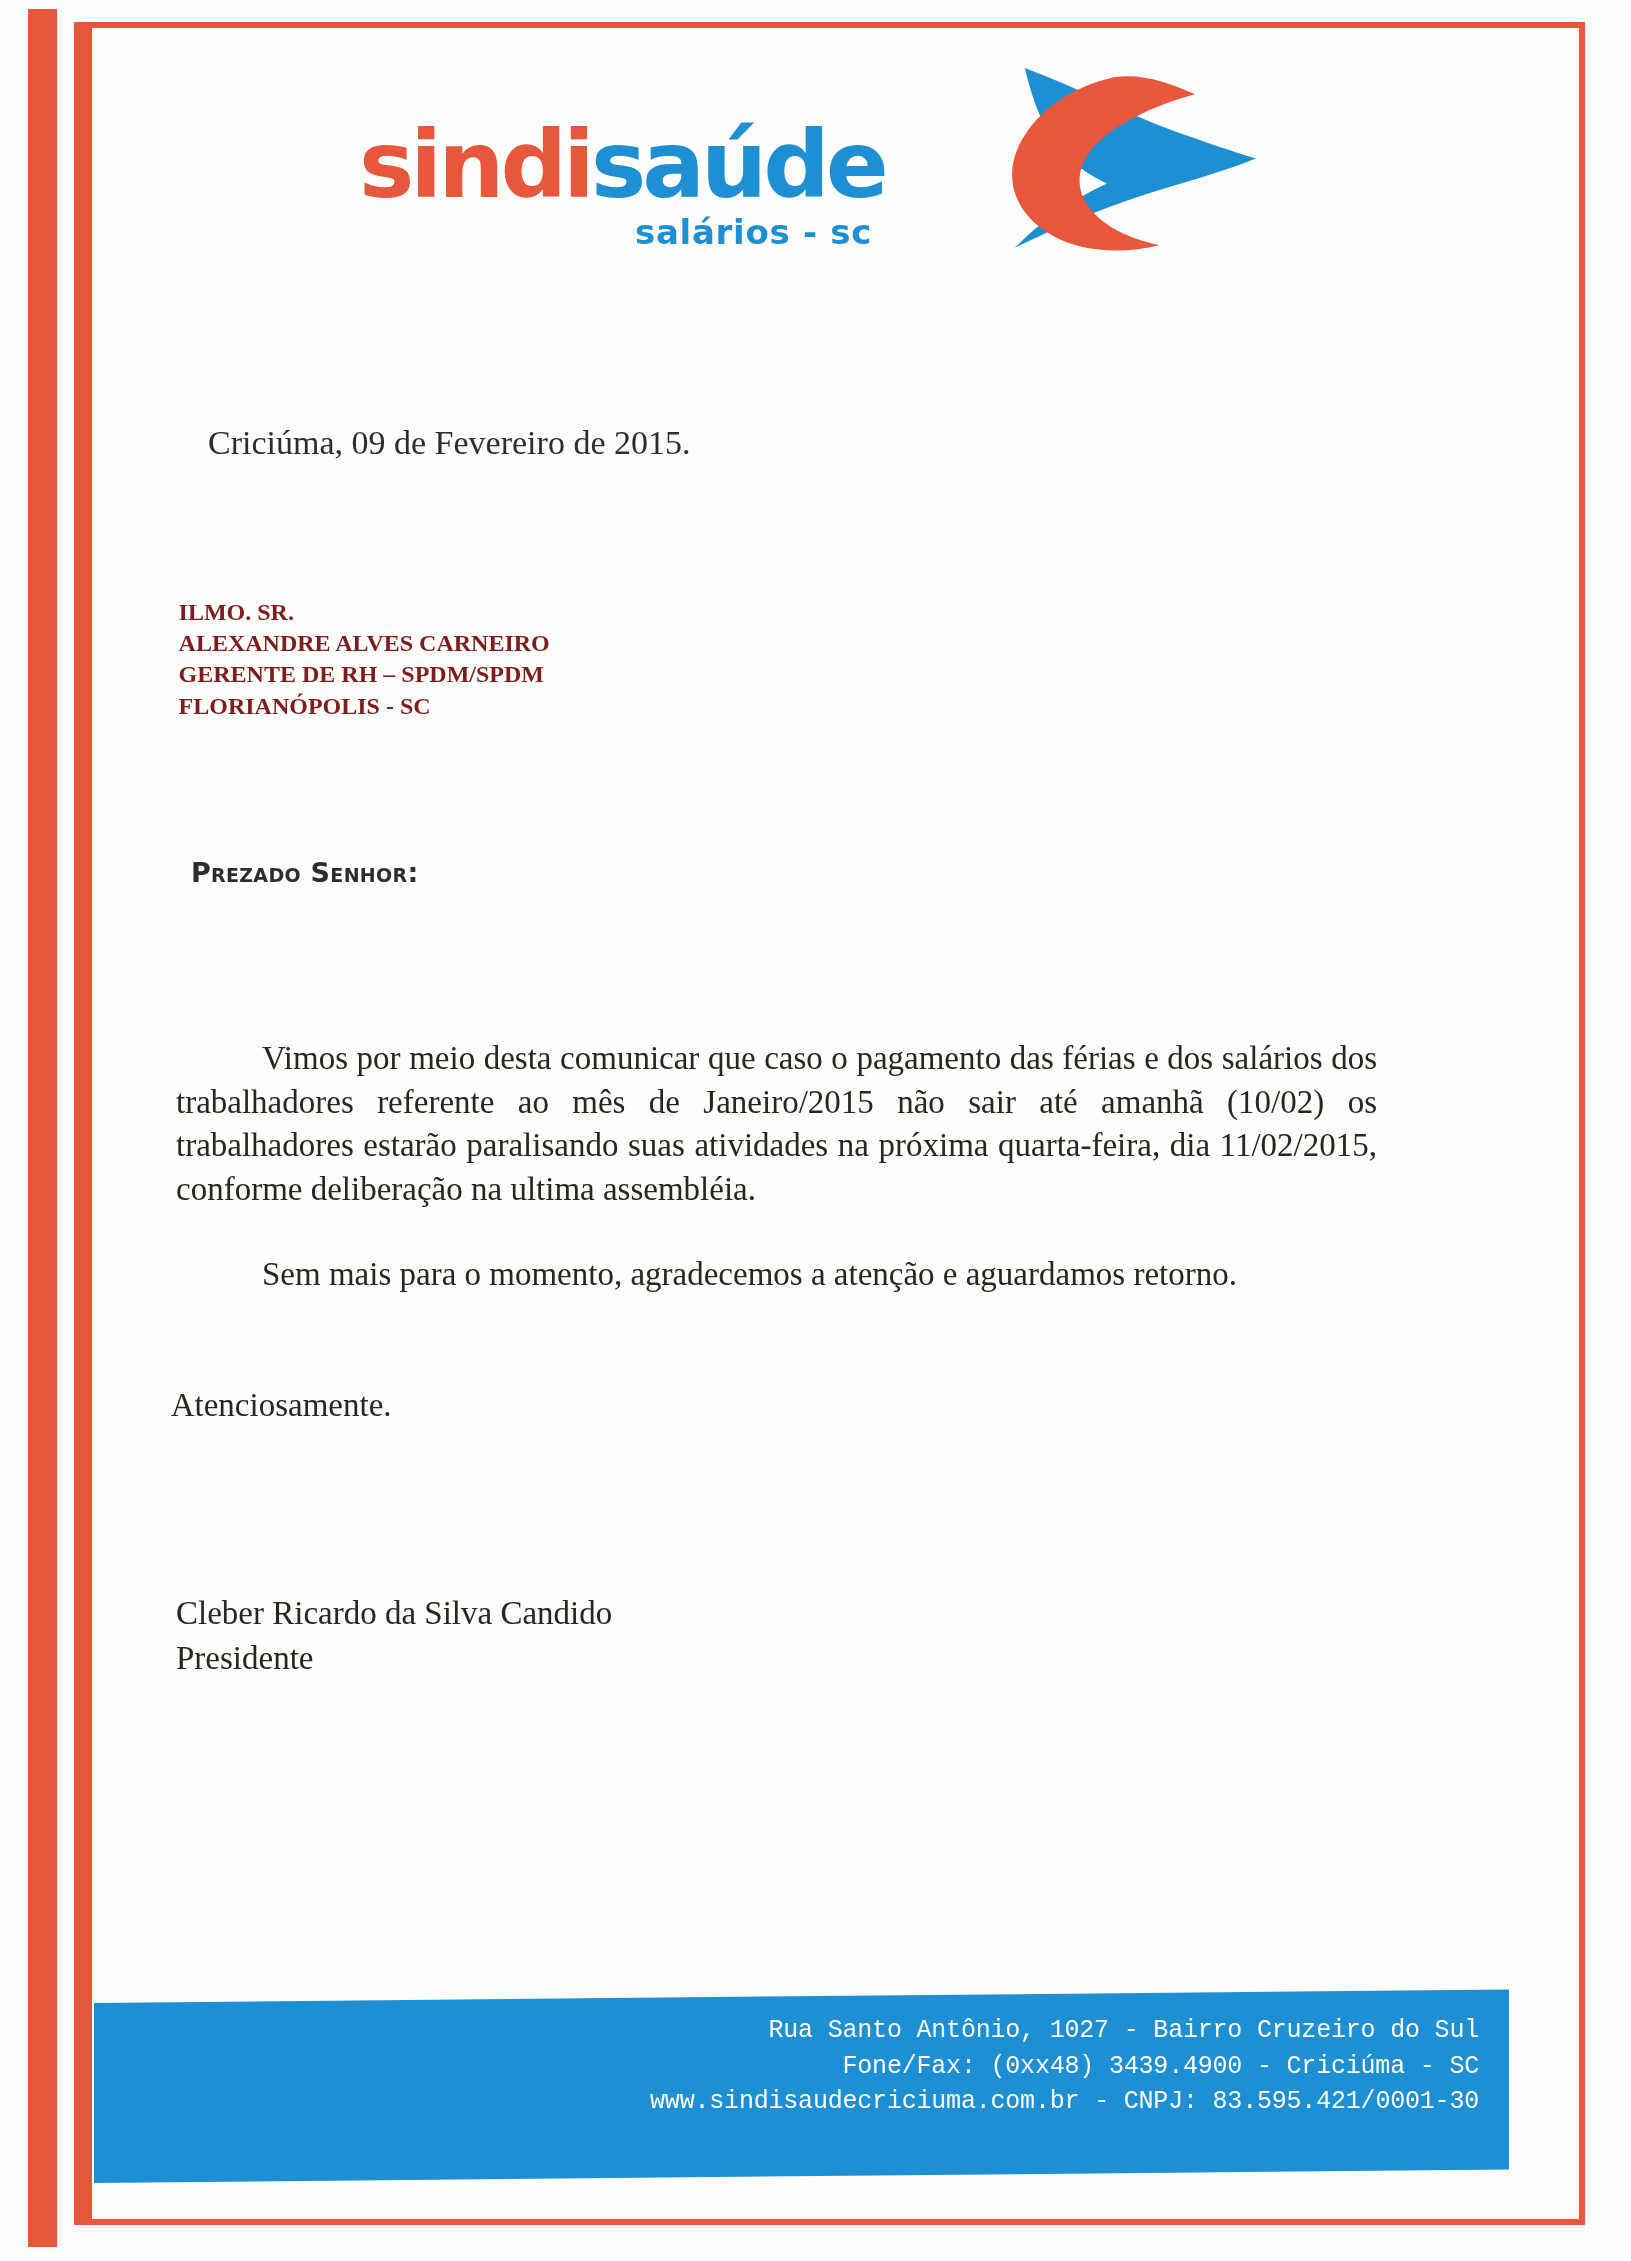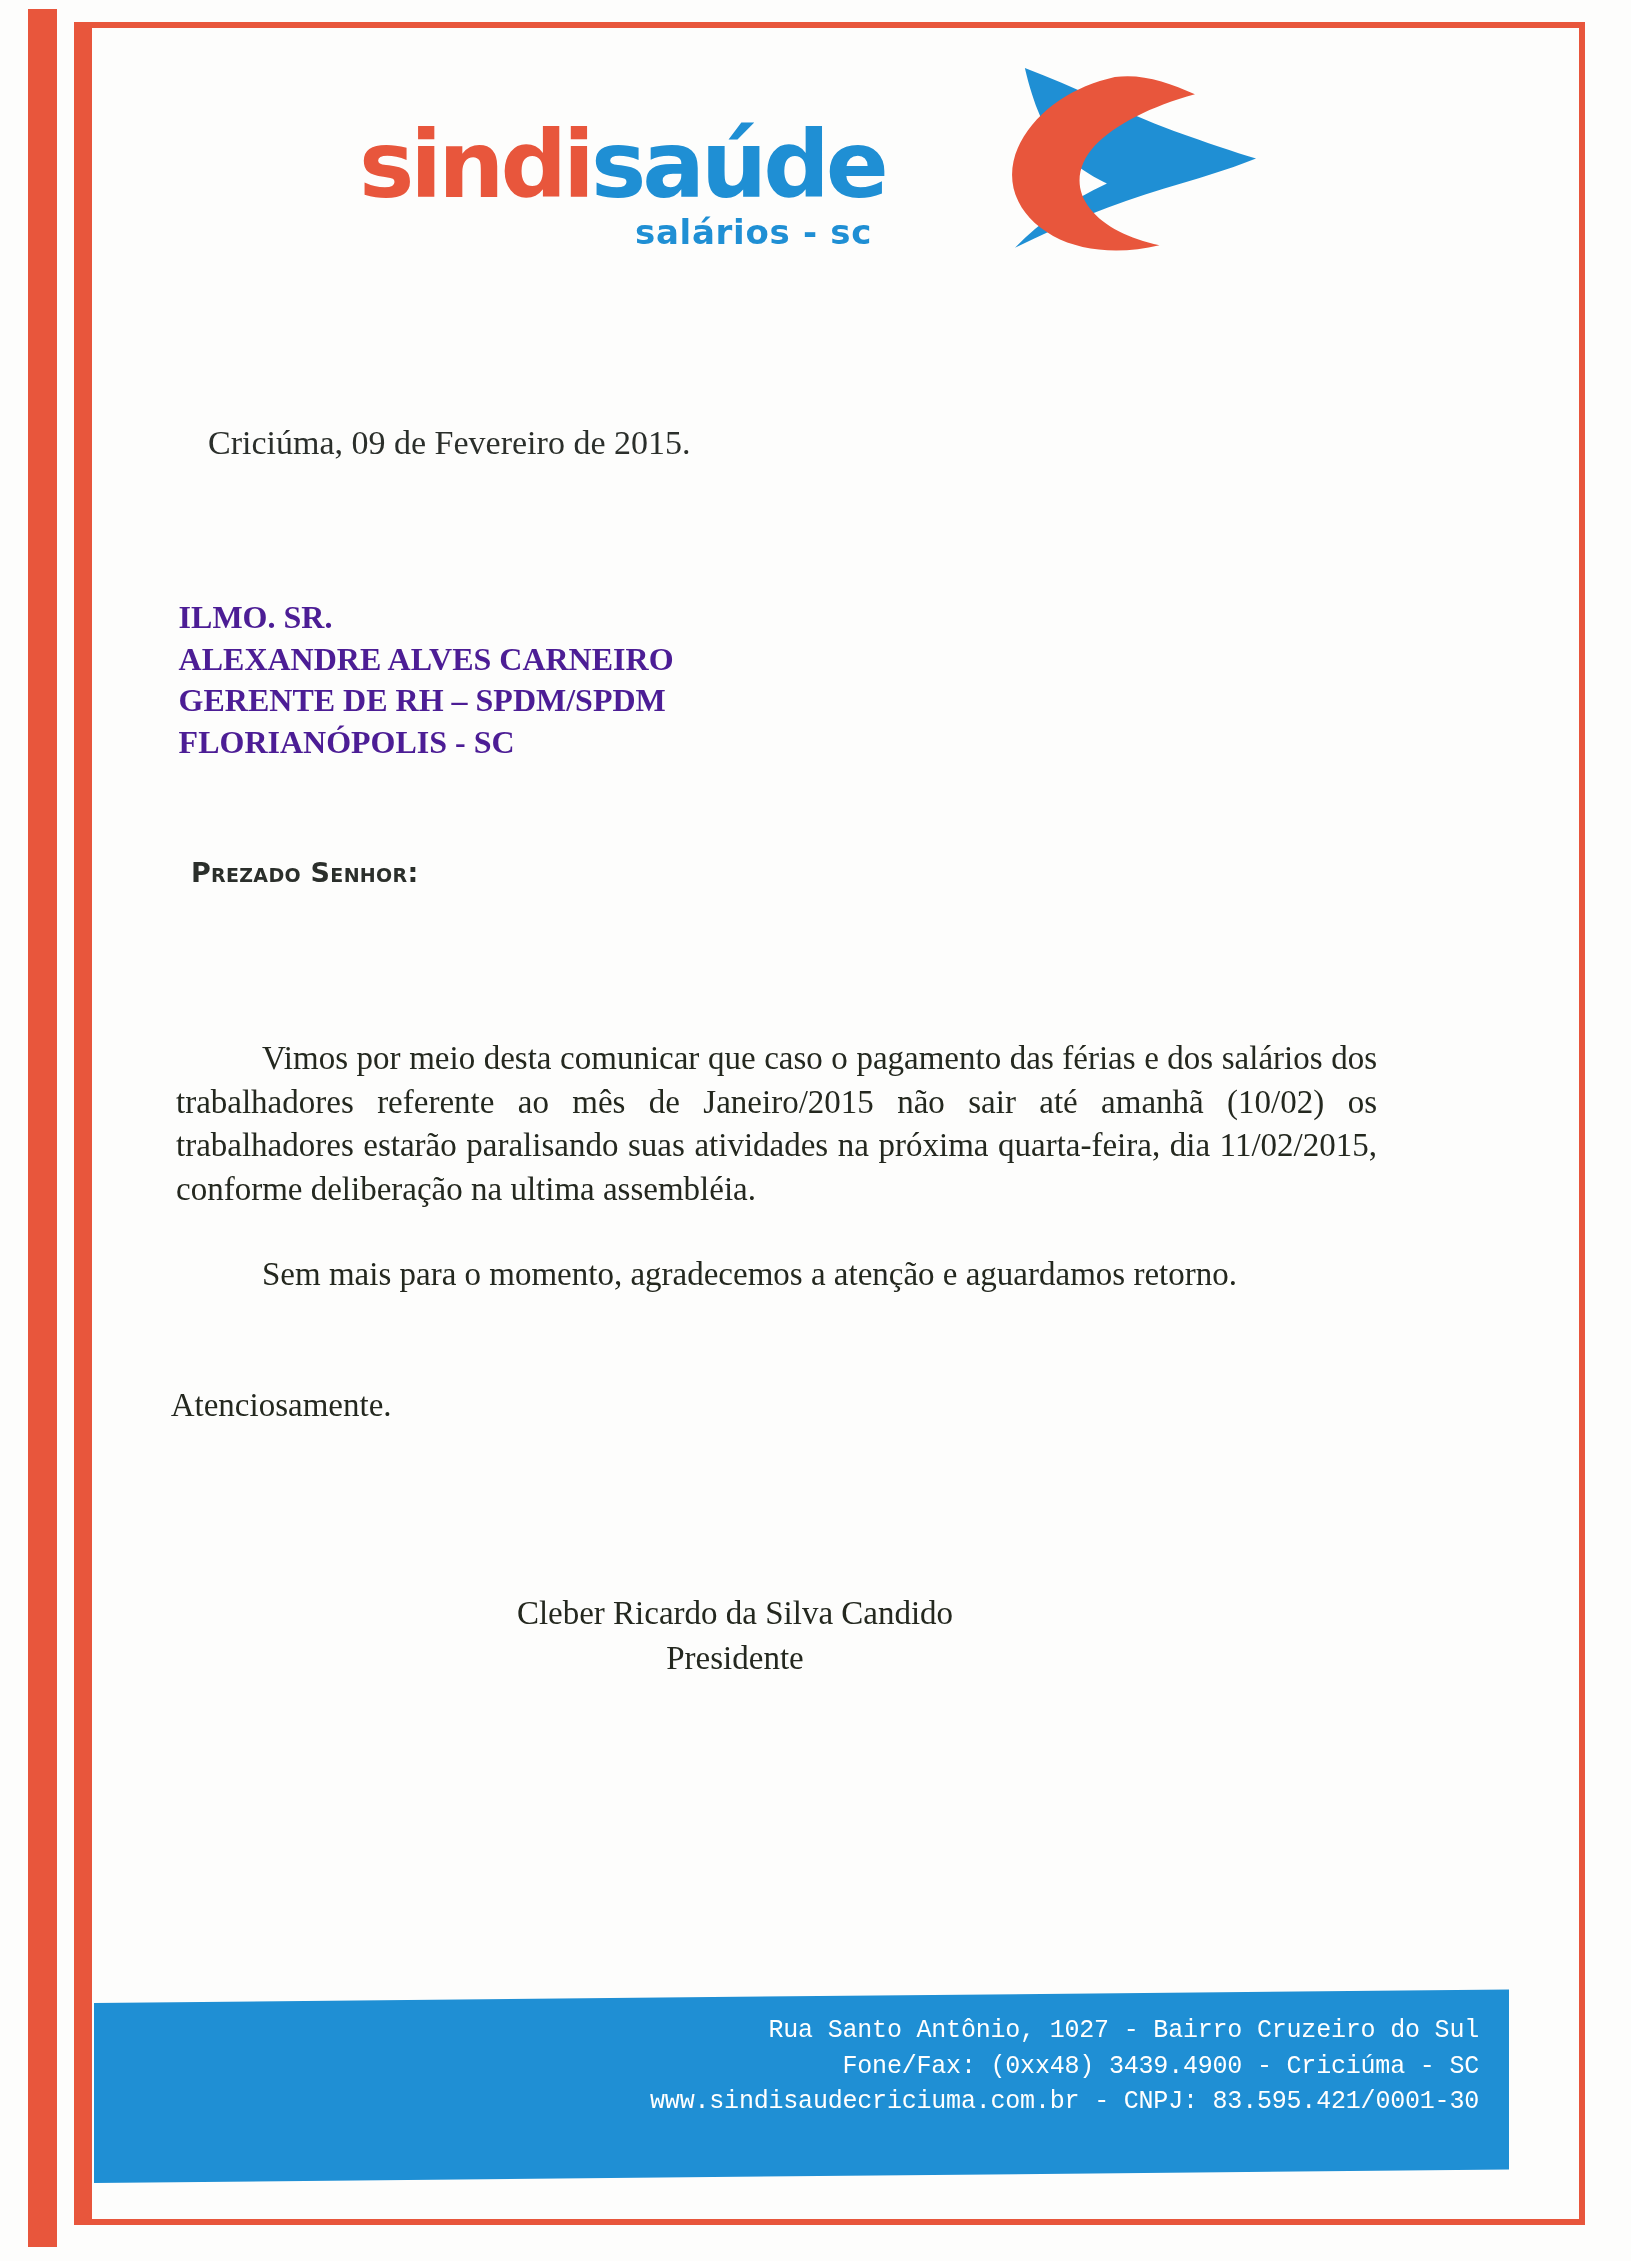--- a/index.html
+++ b/index.html
@@ -97,23 +97,23 @@
     left: 0;
     font-size: 34px;
     color: #2b2f2b;
     white-space: nowrap;
     margin-left: 32px;
   }
   .addressee {
     position: absolute;
     top: 597px;
     left: 2.6px;
-    font-size: 32px;
-    font-weight: bold;
-    color: #4c1d95;
+    font-size: 24px;
+    font-weight: bold;
+    color: #7f1d1d;
     line-height: 1.30;
   }
   .salutation {
     position: absolute;
     top: 857px;
     left: 15px;
     font-family: "DejaVu Sans", sans-serif;
     font-size: 27px;
     font-weight: bold;
     font-variant: small-caps;
@@ -138,21 +138,20 @@
     top: 1387px;
     left: -5.3px;
     font-size: 33px;
     color: #24281f;
   }
   .signature {
     position: absolute;
     top: 1591px;
     left: 0;
     width: 1118px;
-    text-align: center;
     font-size: 33px;
     line-height: 1.36;
     color: #24281f;
   }
 
   
   .footer-band {
     position: absolute;
     left: 94px;
     top: 2003px;

